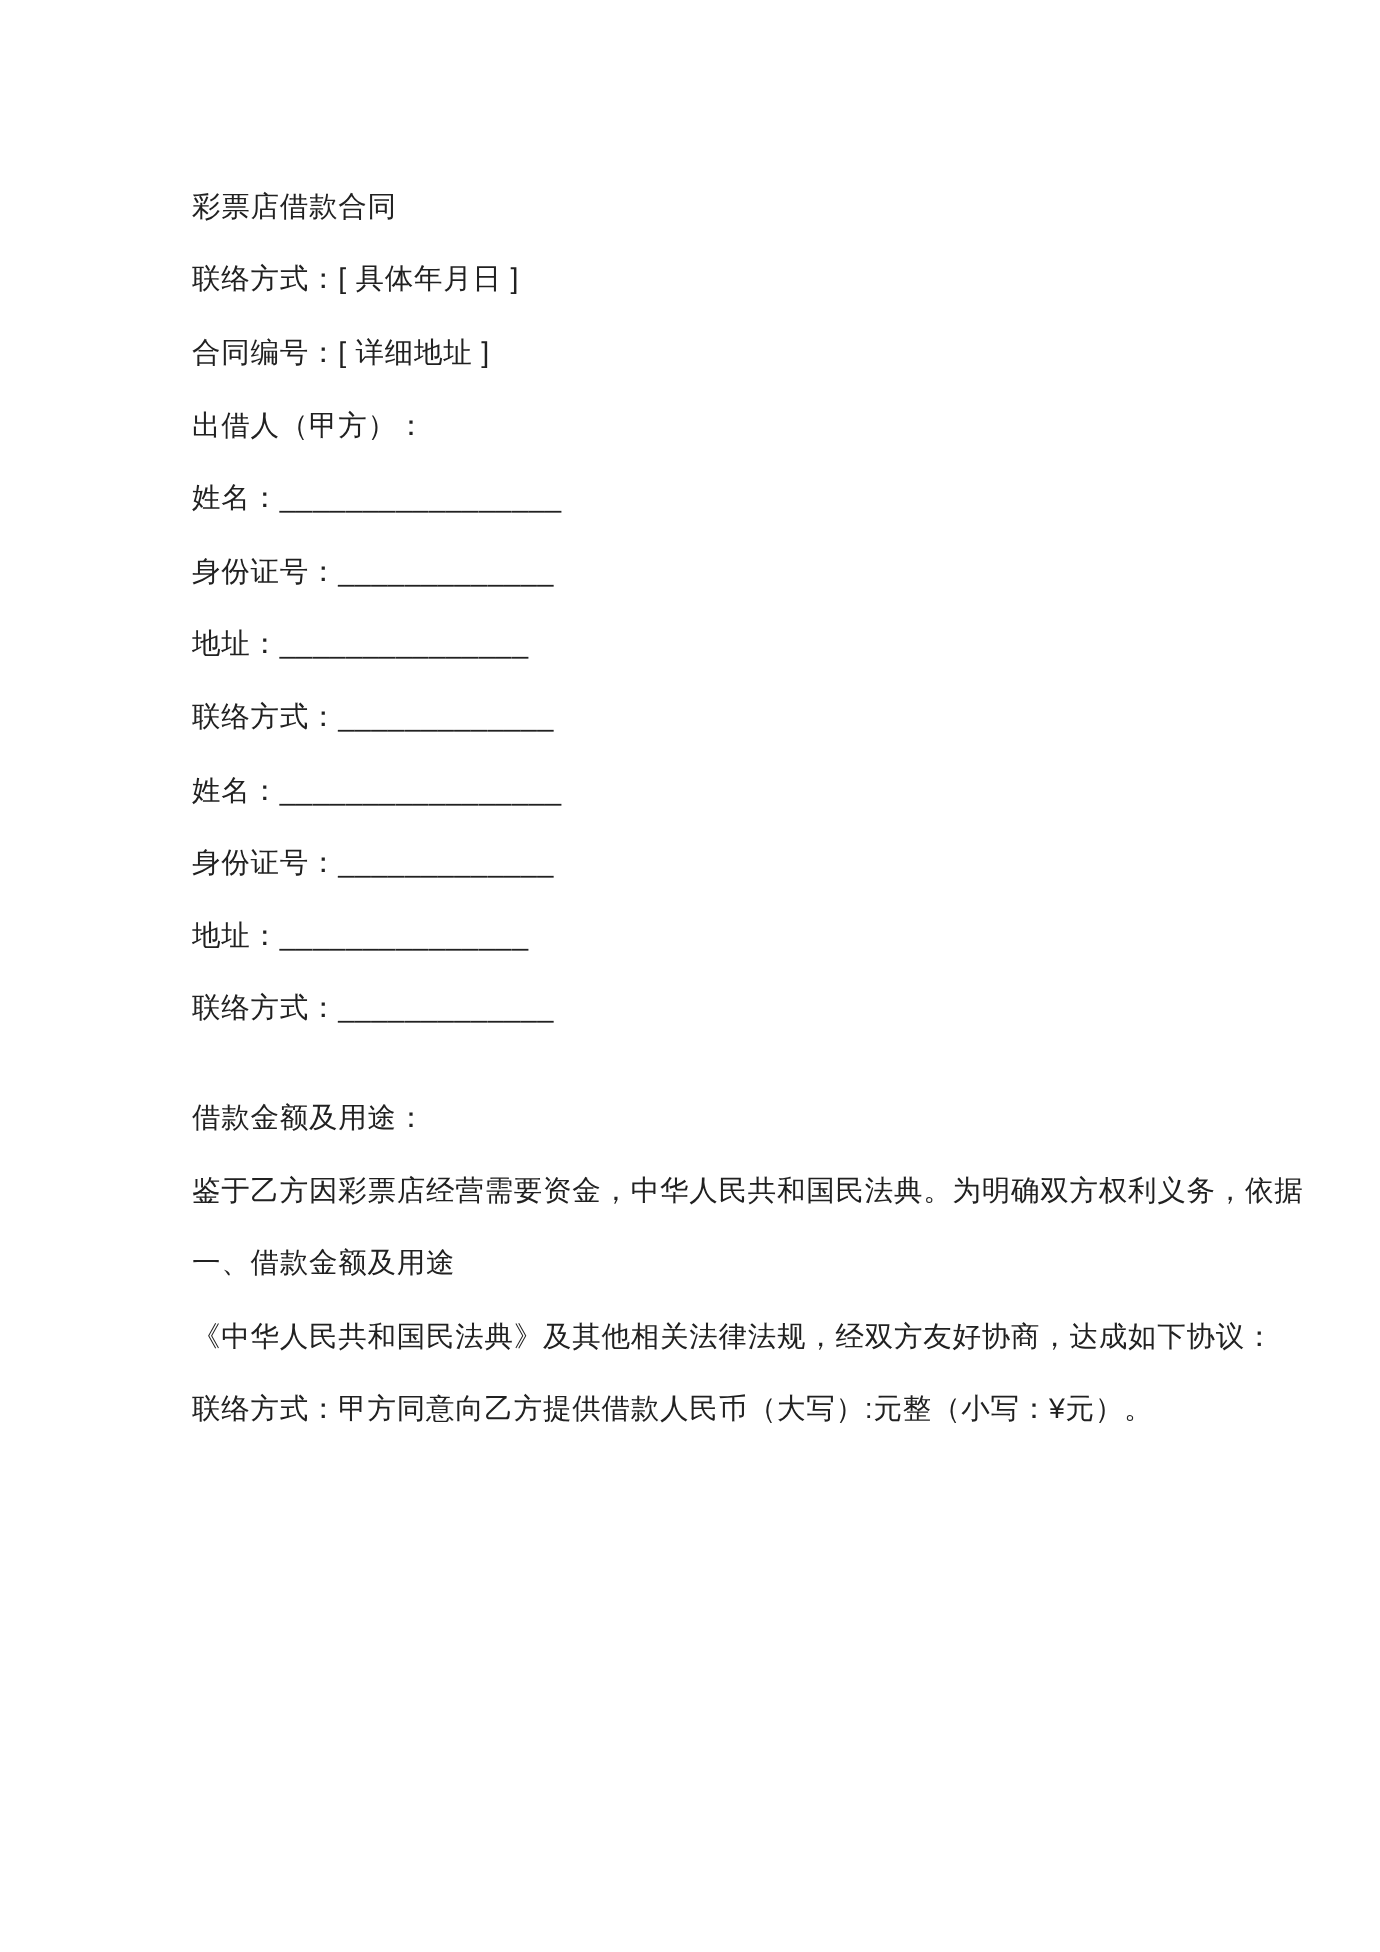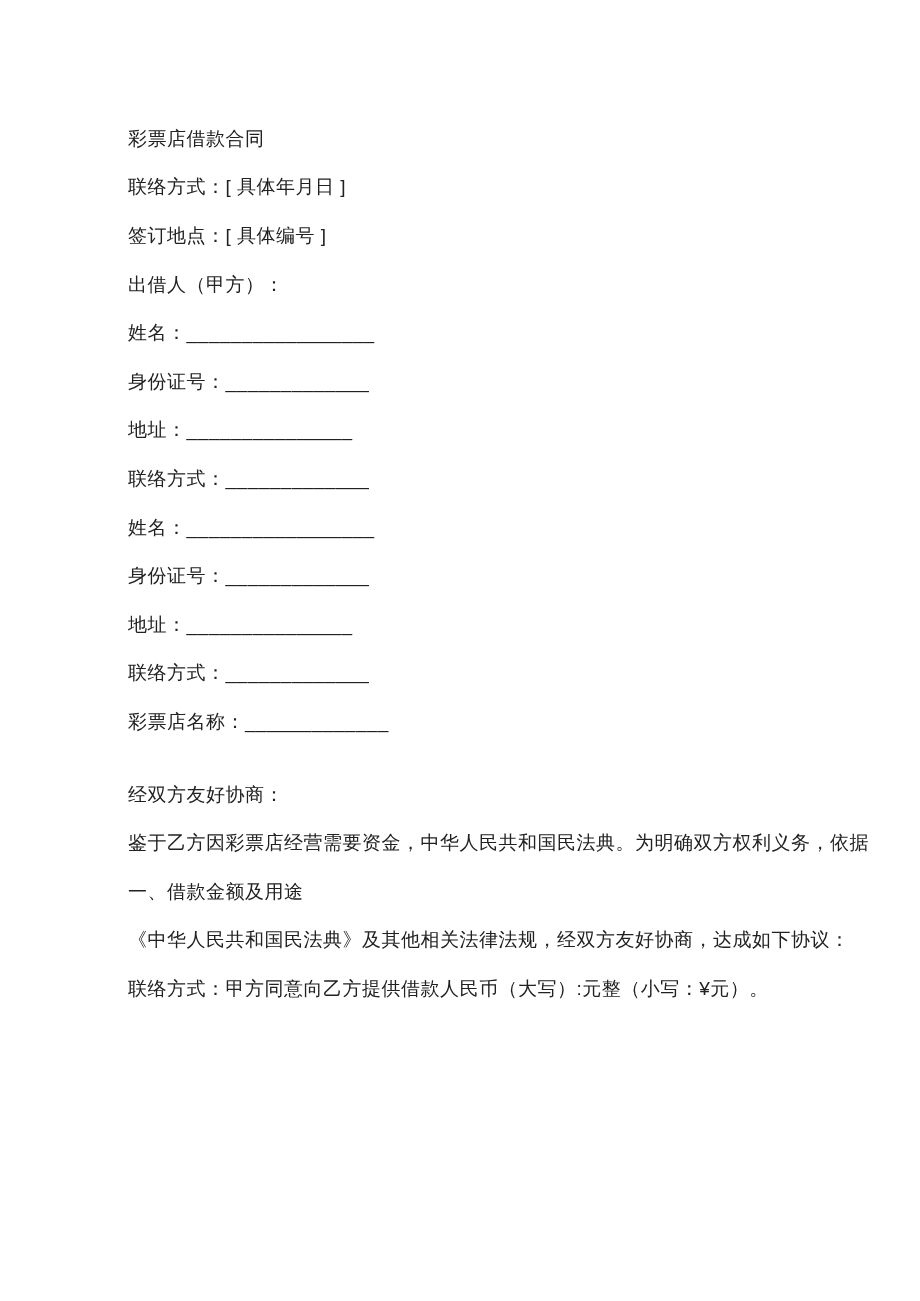--- a/index.html
+++ b/index.html
@@ -34,30 +34,29 @@
     margin-top: 24px;
   }
 </style>
 </head>
 <body>
 
 <div class="doc-page">
   <div>
       <div class="line">彩票店借款合同</div>
       <div class="line">联络方式：[ 具体年月日 ]</div>
-      <div class="line">签订地点：[ 具体编号 ]</div>
+      <div class="line">合同编号：[ 详细地址 ]</div>
       <div class="line">出借人（甲方）：</div>
       <div class="line">姓名：_________________</div>
       <div class="line">身份证号：_____________</div>
       <div class="line">地址：_______________</div>
       <div class="line">联络方式：_____________</div>
       <div class="line">姓名：_________________</div>
       <div class="line">身份证号：_____________</div>
       <div class="line">地址：_______________</div>
       <div class="line">联络方式：_____________</div>
-      <div class="line">彩票店名称：_____________</div>
-      <div class="line gap">经双方友好协商：</div>
+      <div class="line gap">借款金额及用途：</div>
       <div class="line">鉴于乙方因彩票店经营需要资金，中华人民共和国民法典。为明确双方权利义务，依据</div>
       <div class="line">一、借款金额及用途</div>
       <div class="line">《中华人民共和国民法典》及其他相关法律法规，经双方友好协商，达成如下协议：</div>
       <div class="line">联络方式：甲方同意向乙方提供借款人民币（大写）:元整（小写：¥元）。</div>
     </div>
 </div>
 
 </body></html>

